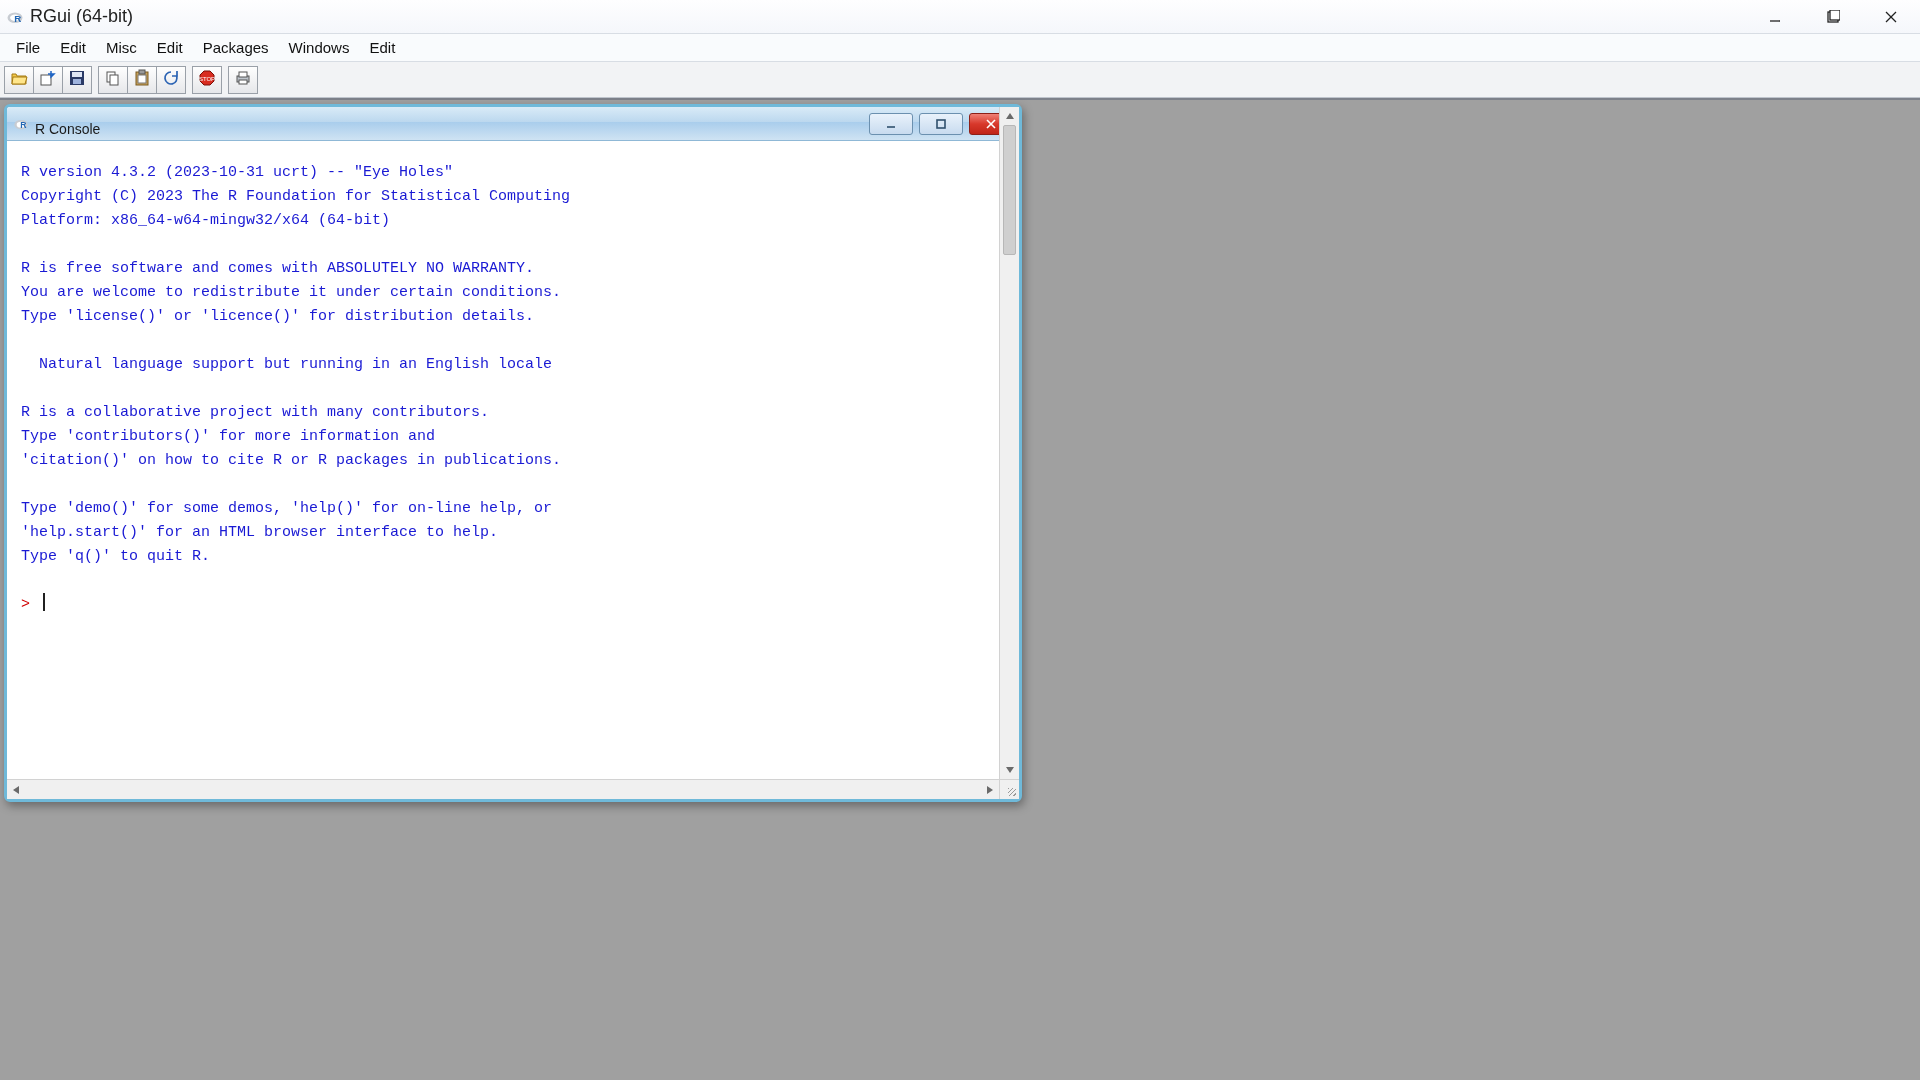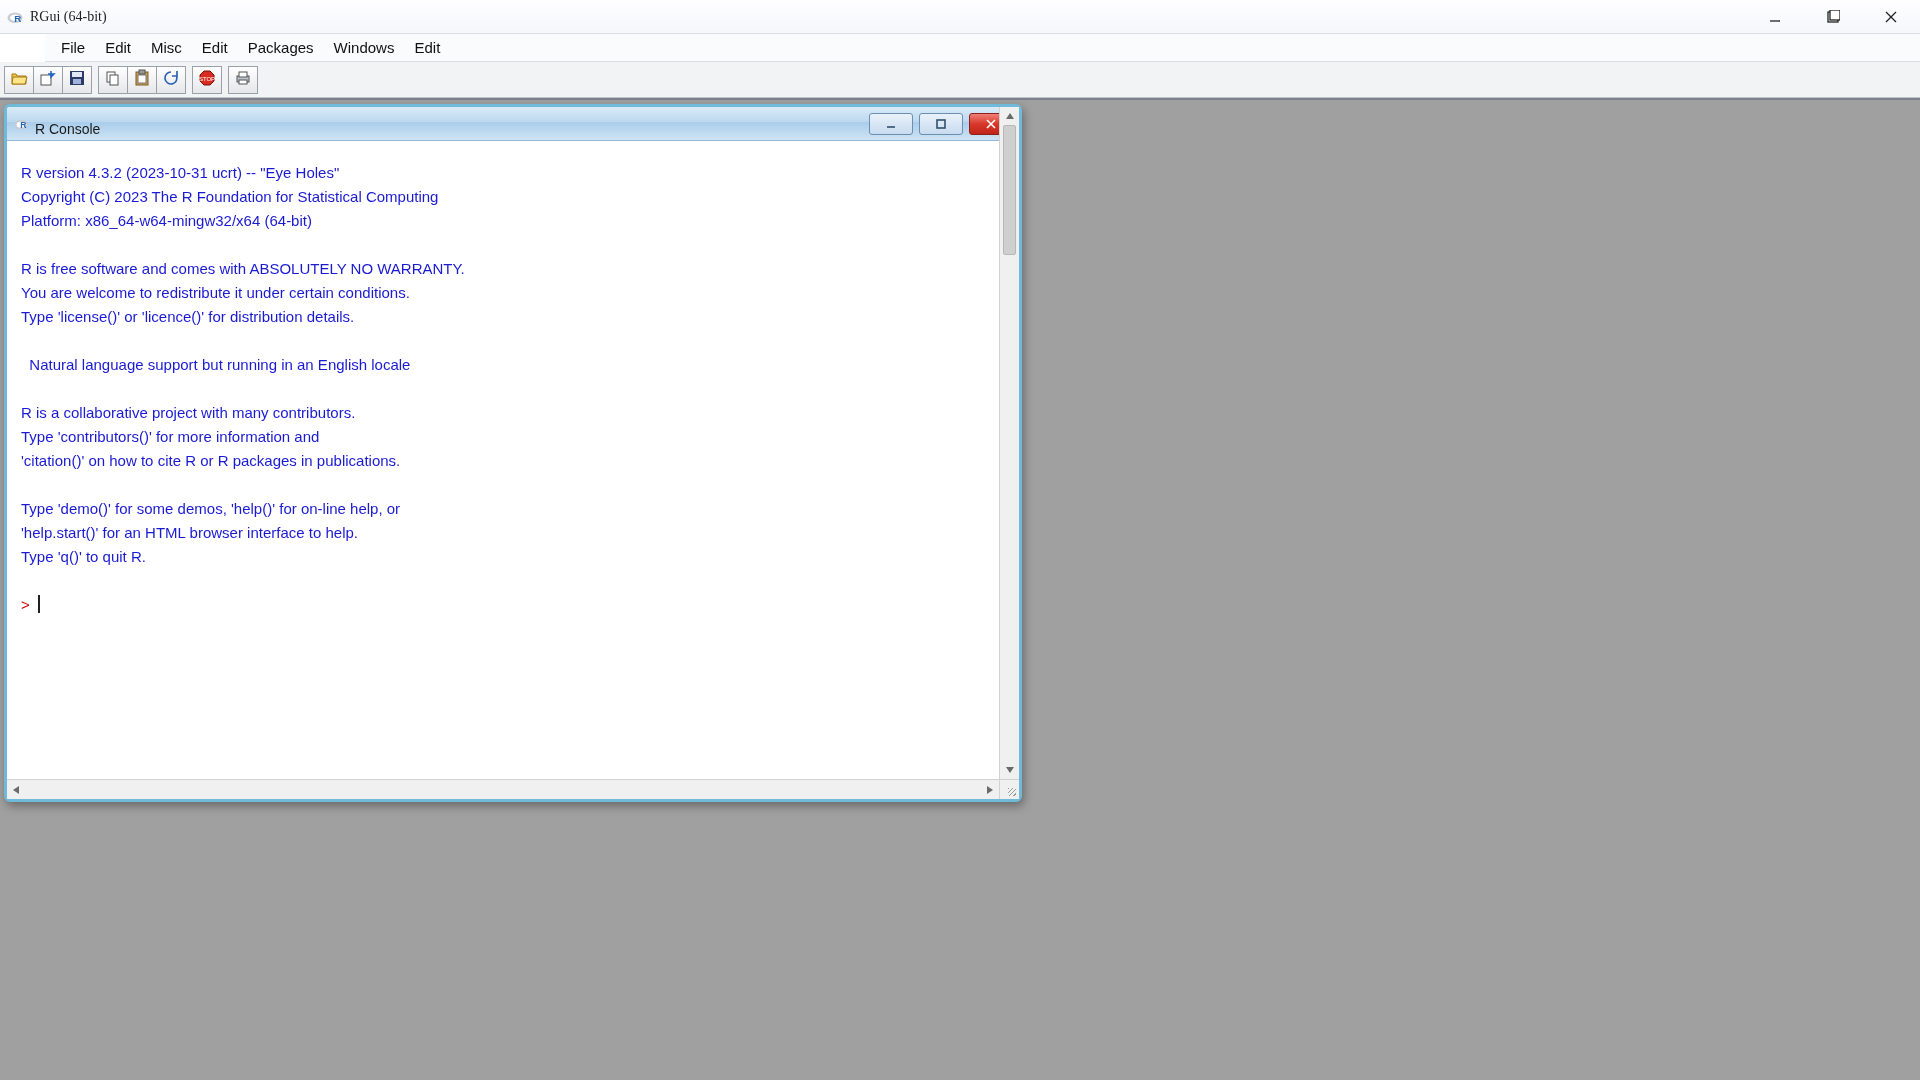--- a/index.html
+++ b/index.html
@@ -12,33 +12,33 @@
 
   
   .titlebar {
     height: 34px;
     background: linear-gradient(#fefeff, #f5f7fb);
     border-bottom: 1px solid #d8dde4;
     display: flex; align-items: center;
     padding-left: 6px;
   }
   .titlebar .r-icon { width: 18px; height: 18px; margin-right: 6px; }
-  .titlebar .title-text { font-size: 14px; color: #222; font-family: Liberation Serif, serif; }
+  .titlebar .title-text { font-size: 18px; color: #222; }
   .titlebar .spacer { flex: 1; }
   .winbtn {
     width: 58px; height: 34px; display: flex; align-items: center; justify-content: center;
     color: #222;
   }
   .winbtn svg { width: 14px; height: 14px; stroke: #222; stroke-width: 1.3; fill: none; }
 
   
   .menubar {
     height: 28px; background: #f9fbfd; border-bottom: 1px solid #d8dde4;
     display: flex; align-items: center; padding-left: 6px;
-    font-size: 15px; color: #111; margin-left: 45px;
+    font-size: 15px; color: #111;
   }
   .menubar .menu-item { padding: 2px 10px; }
 
   
   .toolbar {
     height: 36px; background: #f2f3f5; border-bottom: 1px solid #bfc4cc;
     display: flex; align-items: center; padding-left: 4px; gap: 0;
   }
   .tb-group { display:flex; margin-right: 6px; }
   .tb-btn {
@@ -86,21 +86,21 @@
     margin-right:6px;
     display:flex;align-items:center;justify-content:center;
     background: linear-gradient(#e9f2fb,#c8dbef);
   }
   .cwbtn svg{width:12px;height:12px;stroke:#30506d;stroke-width:1.6;fill:none;}
   .cwbtn.close{background:linear-gradient(#ef8076,#d8382b 50%,#c02418);border-color:#8d2018;}
   .cwbtn.close svg{stroke:#fff;}
 
   .console-body{
     flex:1; position:relative;
-    font-family: Liberation Sans, sans-serif;
+    font-family: Liberation Mono, monospace;
     font-size: 15px; line-height: 24px;
     color: #1a1ad4;
     padding: 20px 24px 10px 14px;
     overflow:hidden;
     white-space: pre;
   }
   .prompt{color:#d00000;}
   .cursor{
     display:inline-block;
     width:2px; height:18px;

